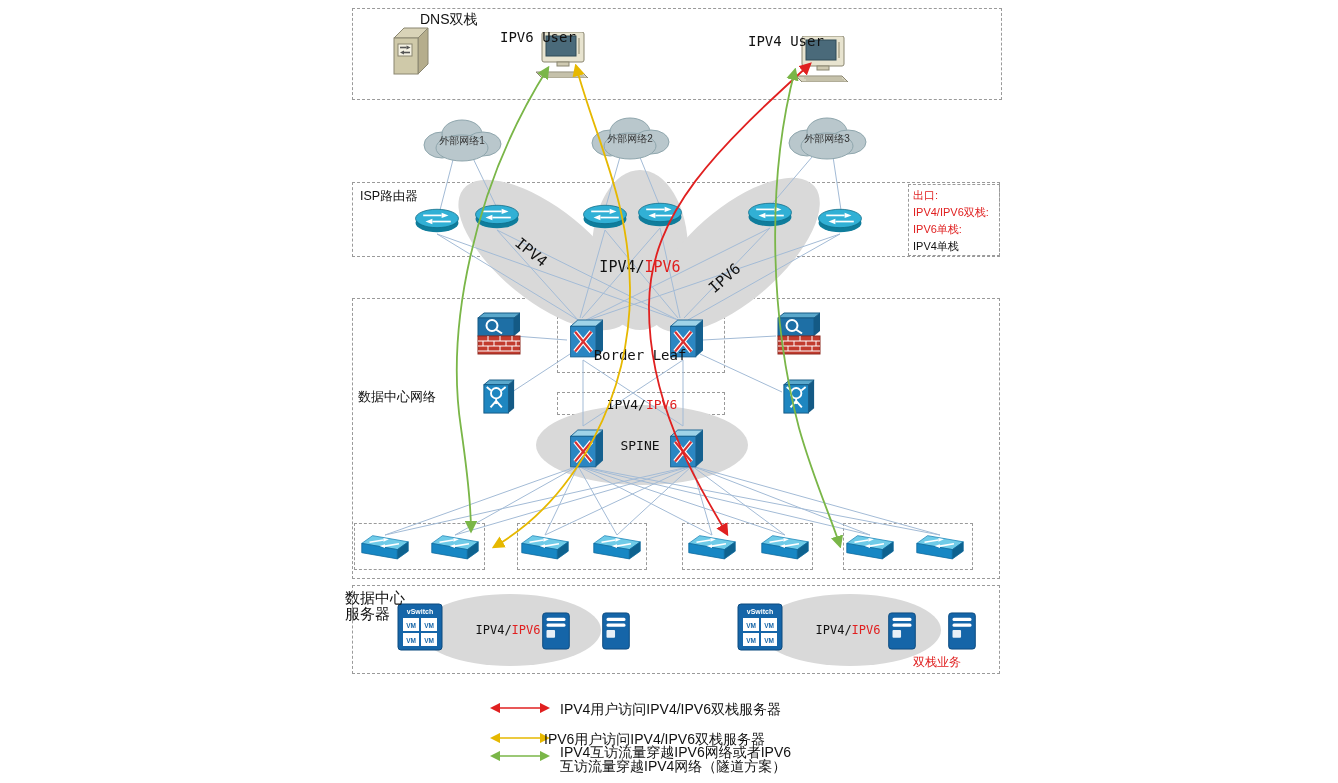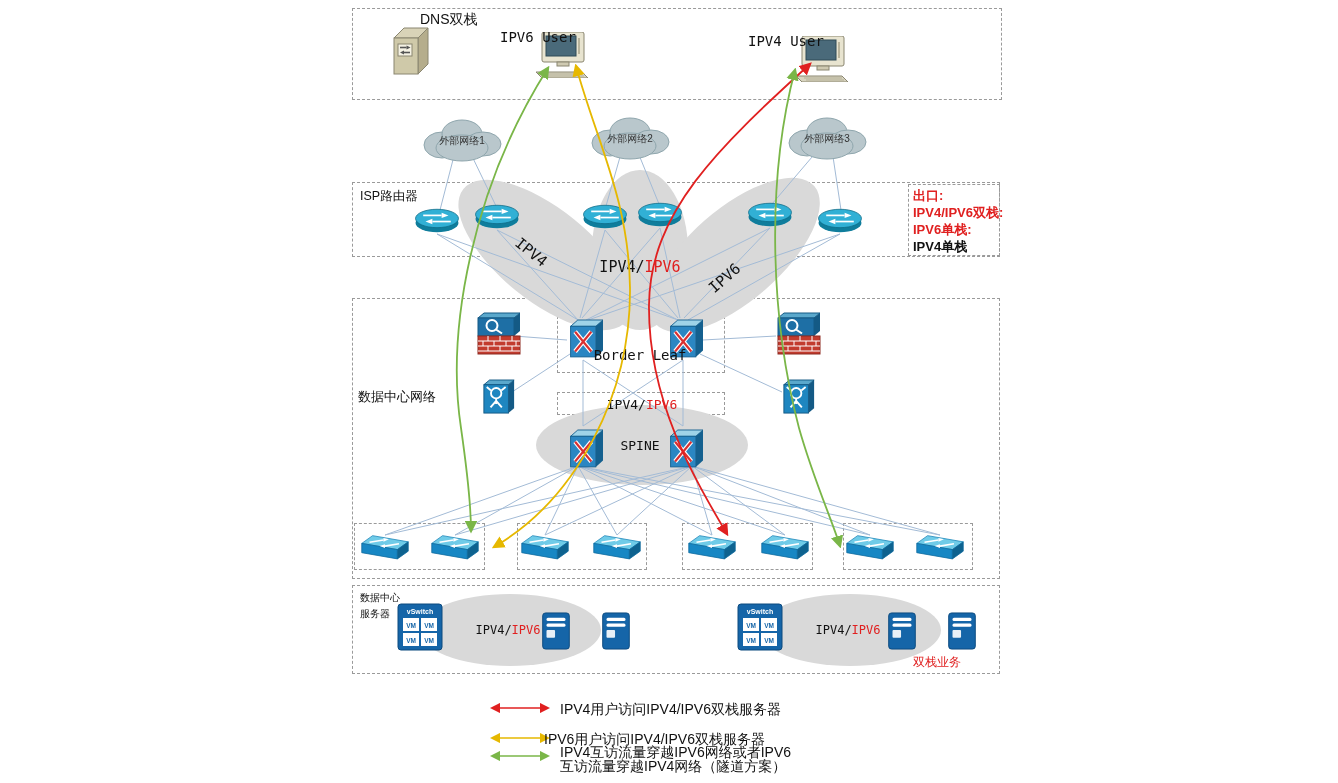--- a/index.html
+++ b/index.html
@@ -14,21 +14,21 @@
   .sm{font-size:14px}
   svg text{font-family:"Liberation Sans",sans-serif}
   .cloud-t{font-size:10px;fill:#333}
   .zone-t{font-size:15px;font-family:"DejaVu Sans Mono",monospace;fill:#111}
   .mid-t{font-size:13px;font-family:"DejaVu Sans Mono",monospace;fill:#111}
   .bl-t{font-size:14px;font-family:"DejaVu Sans Mono",monospace;fill:#111}
   .srv-t{font-size:12px;font-family:"DejaVu Sans Mono",monospace;fill:#111}
   .vsw-t{font-size:7px;fill:#fff;text-anchor:middle;font-weight:bold}
   .vm-t{font-size:6.5px;fill:#1565a8;text-anchor:middle;font-weight:bold}
   .flow{fill:none;stroke-width:1.8}
-  .note-line{font-size:13px;font-weight:bold;line-height:17px}
+  .note-line{font-size:11px;font-weight:normal;line-height:17px}
 </style>
 </head>
 <body>
 
 <div id="stage">
 
   <div class="dbox" style="left:352px;top:8px;width:650px;height:92px"></div>
   <div class="dbox" style="left:352px;top:182px;width:648px;height:75px"></div>
   <div class="dbox" style="left:908px;top:184px;width:92px;height:72px"></div>
   <div class="dbox" style="left:352px;top:298px;width:648px;height:281px"></div>
@@ -293,21 +293,21 @@
 
   <div class="lbl" style="left:913px;top:187px">
     <div class="note-line red">出口:</div>
     <div class="note-line red">IPV4/IPV6双栈:</div>
     <div class="note-line red">IPV6单栈:</div>
     <div class="note-line">IPV4单栈</div>
   </div>
 
   <div class="lbl bold" style="left:358px;top:388px;font-size:13px">数据中心网络</div>
 
-  <div class="lbl bold" style="left:360px;top:590px;font-size:10px;line-height:16px">
+  <div class="lbl bold" style="left:345px;top:590px;font-size:15px;line-height:16px">
     <div>数据中心</div>
     <div>服务器</div>
   </div>
 
   <div class="lbl red" style="left:913px;top:654px">双栈业务</div>
 
   <div class="lbl sm" style="left:560px;top:701px">IPV4用户访问IPV4/IPV6双栈服务器</div>
   <div class="lbl sm" style="left:544px;top:731px">IPV6用户访问IPV4/IPV6双栈服务器</div>
   <div class="lbl sm" style="left:560px;top:744px">IPV4互访流量穿越IPV6网络或者IPV6</div>
   <div class="lbl sm" style="left:560px;top:758px">互访流量穿越IPV4网络（隧道方案）</div>

